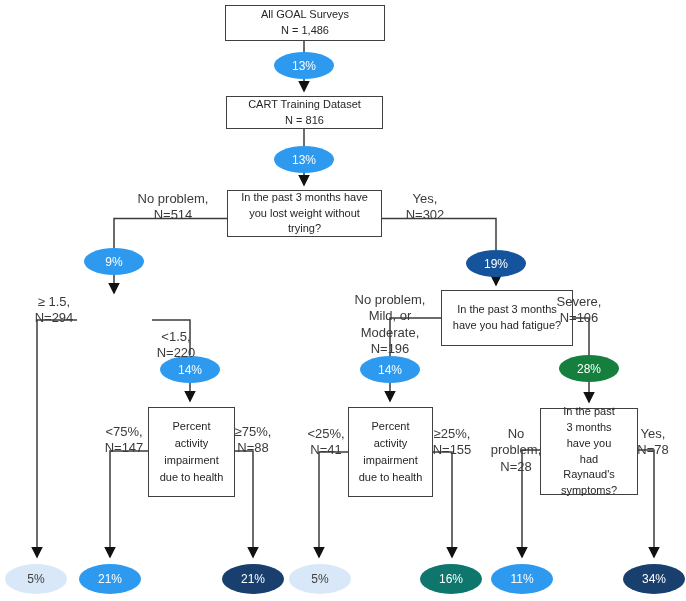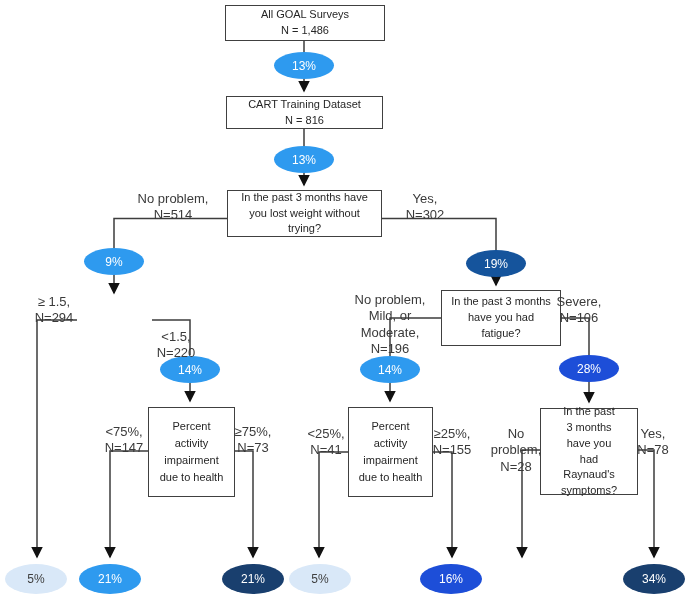--- a/index.html
+++ b/index.html
@@ -106,21 +106,21 @@
   <div class="qbox" style="left:226px; top:96px; width:157px; height:33px;align-items:center;">
     <span class="t1">CART Training Dataset</span>
     <span class="t2">N = 816</span>
   </div>
 
   <div class="qbox" style="left:227px; top:190px; width:155px; height:47px; padding:0 5px;">
     <span>In the past 3 months have you lost weight without trying?</span>
   </div>
 
 
-  <div class="qbox" style="left:441px; top:290px; width:120px; height:56px; padding:0 5px;">
+  <div class="qbox" style="left:441px; top:290px; width:132px; height:56px; padding:0 5px;">
     <span>In the past 3 months have you had fatigue?</span>
   </div>
 
   <div class="qbox" style="left:148px; top:407px; width:87px; height:90px; padding:0 10px; line-height:1.55;">
     <span>Percent activity impairment due to health</span>
   </div>
 
   <div class="qbox" style="left:348px; top:407px; width:85px; height:90px; padding:0 9px; line-height:1.55;">
     <span>Percent activity impairment due to health</span>
   </div>
@@ -128,45 +128,46 @@
   <div class="qbox" style="left:540px; top:408px; width:98px; height:87px; padding:0 21px;">
     <span>In the past 3 months have you had Raynaud's symptoms?</span>
   </div>
 
   <div class="oval" style="left: 274px; top: 52px; width: 60px; height: 27px; background: rgb(46, 154, 239);">13%</div>
   <div class="oval" style="left: 274px; top: 146px; width: 60px; height: 27px; background: rgb(46, 154, 239);">13%</div>
   <div class="oval" style="left: 84px; top: 248px; width: 60px; height: 27px; background: rgb(46, 154, 239);">9%</div>
   <div class="oval" style="left: 466px; top: 250px; width: 60px; height: 27px; background: rgb(21, 84, 156);">19%</div>
   <div class="oval" style="left: 160px; top: 356px; width: 60px; height: 27px; background: rgb(46, 154, 239);">14%</div>
   <div class="oval" style="left: 360px; top: 356px; width: 60px; height: 27px; background: rgb(46, 154, 239);">14%</div>
-  <div class="oval" style="left: 559px; top: 355px; width: 60px; height: 27px; background: #1d4ed8;">28%</div>
+  <div class="oval" style="left: 559px; top: 355px; width: 60px; height: 27px; background: #15803d;">28%</div>
 
   <div class="oval light" style="left: 5px; top: 564px; width: 62px; height: 30px; background: rgb(217, 232, 248);">5%</div>
   <div class="oval" style="left: 79px; top: 564px; width: 62px; height: 30px; background: rgb(46, 154, 239);">21%</div>
   <div class="oval" style="left: 222px; top: 564px; width: 62px; height: 30px; background: rgb(25, 63, 110);">21%</div>
   <div class="oval light" style="left: 289px; top: 564px; width: 62px; height: 30px; background: rgb(217, 232, 248);">5%</div>
-  <div class="oval" style="left: 420px; top: 564px; width: 62px; height: 30px; background: #1d4ed8;">16%</div>
+  <div class="oval" style="left: 420px; top: 564px; width: 62px; height: 30px; background: #0f766e;">16%</div>
+  <div class="oval" style="left: 491px; top: 564px; width: 62px; height: 30px; background: rgb(46, 154, 239);">11%</div>
   <div class="oval" style="left: 623px; top: 564px; width: 62px; height: 30px; background: rgb(25, 63, 110);">34%</div>
 
   <div class="blabel" style="left:133px; top:191px; width:80px;">No problem,
 N=514</div>
   <div class="blabel" style="left:395px; top:191px; width:60px;">Yes,
 N=302</div>
   <div class="blabel" style="left:24px; top:294px; width:60px;">≥ 1.5,
 N=294</div>
   <div class="blabel" style="left:146px; top:292px; width:60px;margin-top:37px;">&lt;1.5,
 N=220</div>
   <div class="blabel" style="left:342px; top:292px; width:96px;">No problem, Mild, or
 Moderate, N=196</div>
   <div class="blabel" style="left:549px; top:294px; width:60px;">Severe,
 N=106</div>
   <div class="blabel" style="left:94px; top:424px; width:60px;">&lt;75%,
 N=147</div>
   <div class="blabel" style="left:223px; top:424px; width:60px;">≥75%,
-N=73</div>
+N=88</div>
   <div class="blabel" style="left:296px; top:426px; width:60px;">&lt;25%,
 N=41</div>
   <div class="blabel" style="left:422px; top:426px; width:60px;">≥25%,
 N=155</div>
   <div class="blabel" style="left:481px; top:426px; width:70px;">No problem,
 N=28</div>
   <div class="blabel" style="left:623px; top:426px; width:60px;">Yes,
 N=78</div>
 
 </div>

